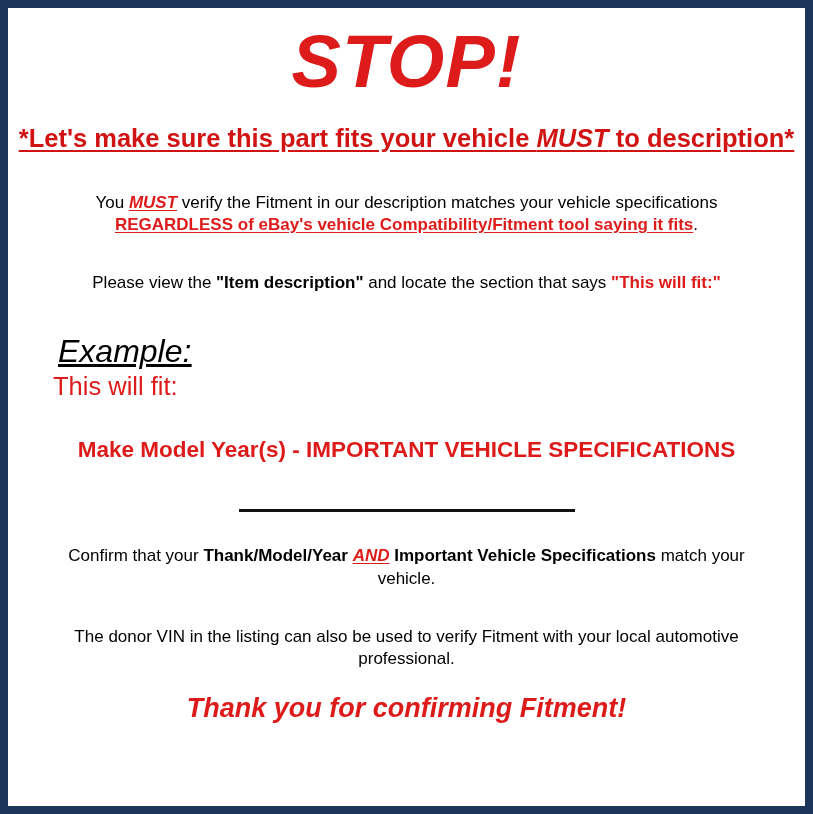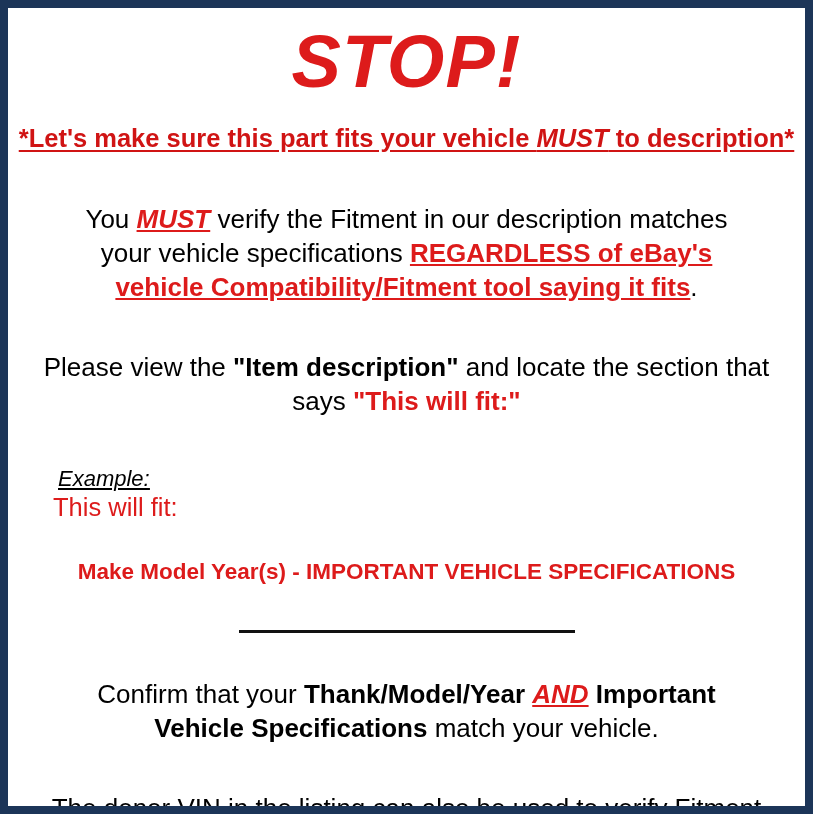--- a/index.html
+++ b/index.html
@@ -58,25 +58,25 @@
   .subtitle .u {
     text-decoration: underline;
     text-underline-offset: 3px;
   }
   .subtitle em {
     font-style: italic;
   }
 
   
   .para {
-    margin: 10px;
+    margin: 0;
     text-align: center;
     color: #000000;
     font-family: "Liberation Sans", sans-serif;
-    font-size: 26px;
+    font-size: 17px;
     line-height: 1.31;
   }
   .para.p-must      { padding: 40px 30px 0 30px; }
   .para.p-itemdesc  { padding: 36px 14px 0 14px; }
   .para.p-confirm   { padding: 27px 22px 0 22px; }
   .para.p-vin       { padding: 36px 14px 0 14px; text-align: center; }
 
   .red   { color: #dd1b1b; }
   .bold  { font-weight: bold; }
   .ital  { font-style: italic; }
@@ -86,21 +86,21 @@
   .example-block {
     padding: 38px 0 0 0;
     text-align: left;
   }
   .example-label {
     margin: 0;
     padding-left: 40px;
     color: #000000;
     font-family: "Liberation Sans", sans-serif;
     font-style: italic;
-    font-size: 22px;
+    font-size: 32px;
     line-height: 1.18;
     text-decoration: underline;
     text-underline-offset: 2px;
     display: block;
   }
   .example-label span { text-decoration: inherit; }
   .this-will-fit {
     margin: 0;
     padding-left: 35px;
     color: #dd1b1b;

